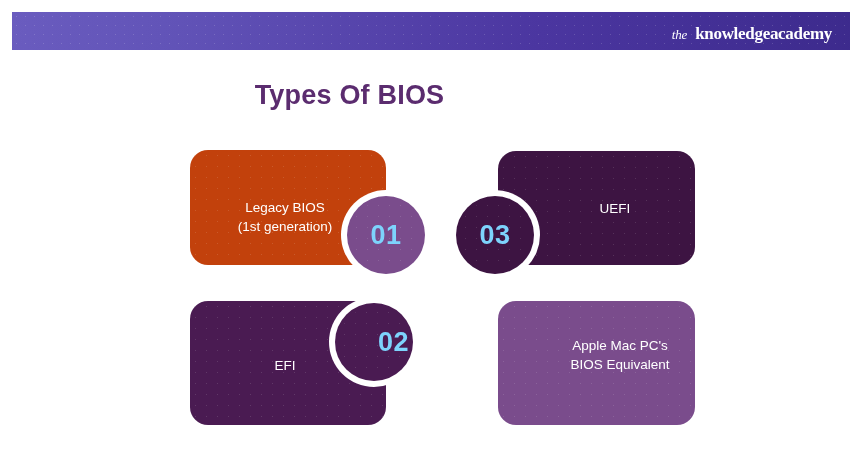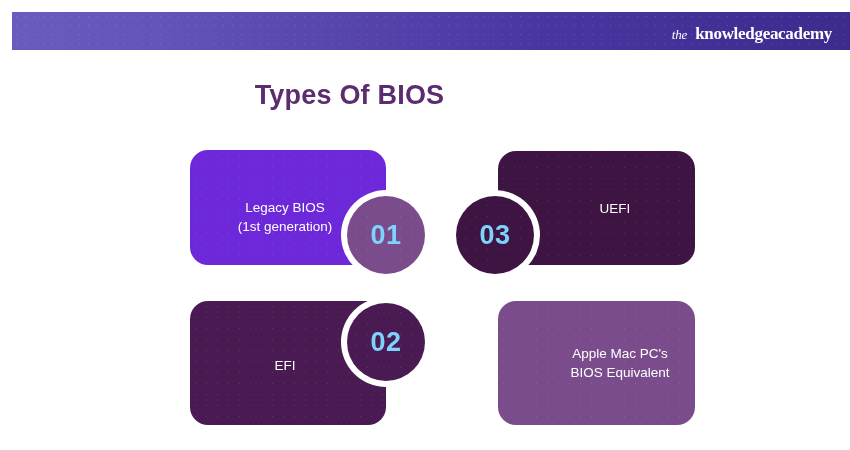--- a/index.html
+++ b/index.html
@@ -96,54 +96,54 @@
     position: absolute;
     color: #ffffff;
     font-size: 13.5px;
     line-height: 19px;
     text-align: center;
     white-space: pre-line;
     z-index: 2;
   }
 
   
-  #card-1 { left: 174px; top: 134px; width: 196px; height: 115px; background: #6d28d9; }
+  #card-1 { left: 174px; top: 134px; width: 196px; height: 115px; background: #c2410c; }
   #card-1 .card-label { left: 16px; top: 44px; width: 150px; }
 
   
   #card-2 { left: 174px; top: 285px; width: 196px; height: 124px; background: #4a1b52; }
   #card-2 .card-label { left: 16px; top: 51px; width: 150px; }
 
   
   #card-3 { left: 482px; top: 135px; width: 197px; height: 114px; background: #3d1442; }
   #card-3 .card-label { left: 38px; top: 44px; width: 150px; }
 
   
   #card-4 { left: 482px; top: 285px; width: 197px; height: 124px; background: #7a4c8c; }
-  #card-4 .card-label { left: 38px; top: 39px; width: 160px; }
+  #card-4 .card-label { left: 38px; top: 31px; width: 160px; }
 
   
   .badge {
     position: absolute;
     width: 78px;
     height: 78px;
     border-radius: 50%;
     display: flex;
     align-items: center;
     justify-content: center;
     color: #7dd3fc;
     font-size: 27px;
     font-weight: bold;
     letter-spacing: 0.5px;
     box-shadow: 0 0 0 6px #ffffff;
     z-index: 5;
   }
 
   #badge-1 { left: 331px; top: 180px; background: #7a4c8c; }
-  #badge-2 { left: 331px; top: 287px; background: #4a1b52; }
+  #badge-2 { left: 319px; top: 287px; background: #4a1b52; justify-content: flex-end; }
   #badge-3 { left: 440px; top: 180px; background: #3d1442; text-align: center; }
   #badge-4 { left: 440px; top: 287px; background: #7a4c8c; }
 
   .badge-dots {
     position: absolute;
     inset: 0;
     border-radius: 50%;
     background-image: radial-gradient(rgba(255,255,255,0.13) 0.8px, transparent 0.9px);
     background-size: 11px 11px;
     pointer-events: none;

